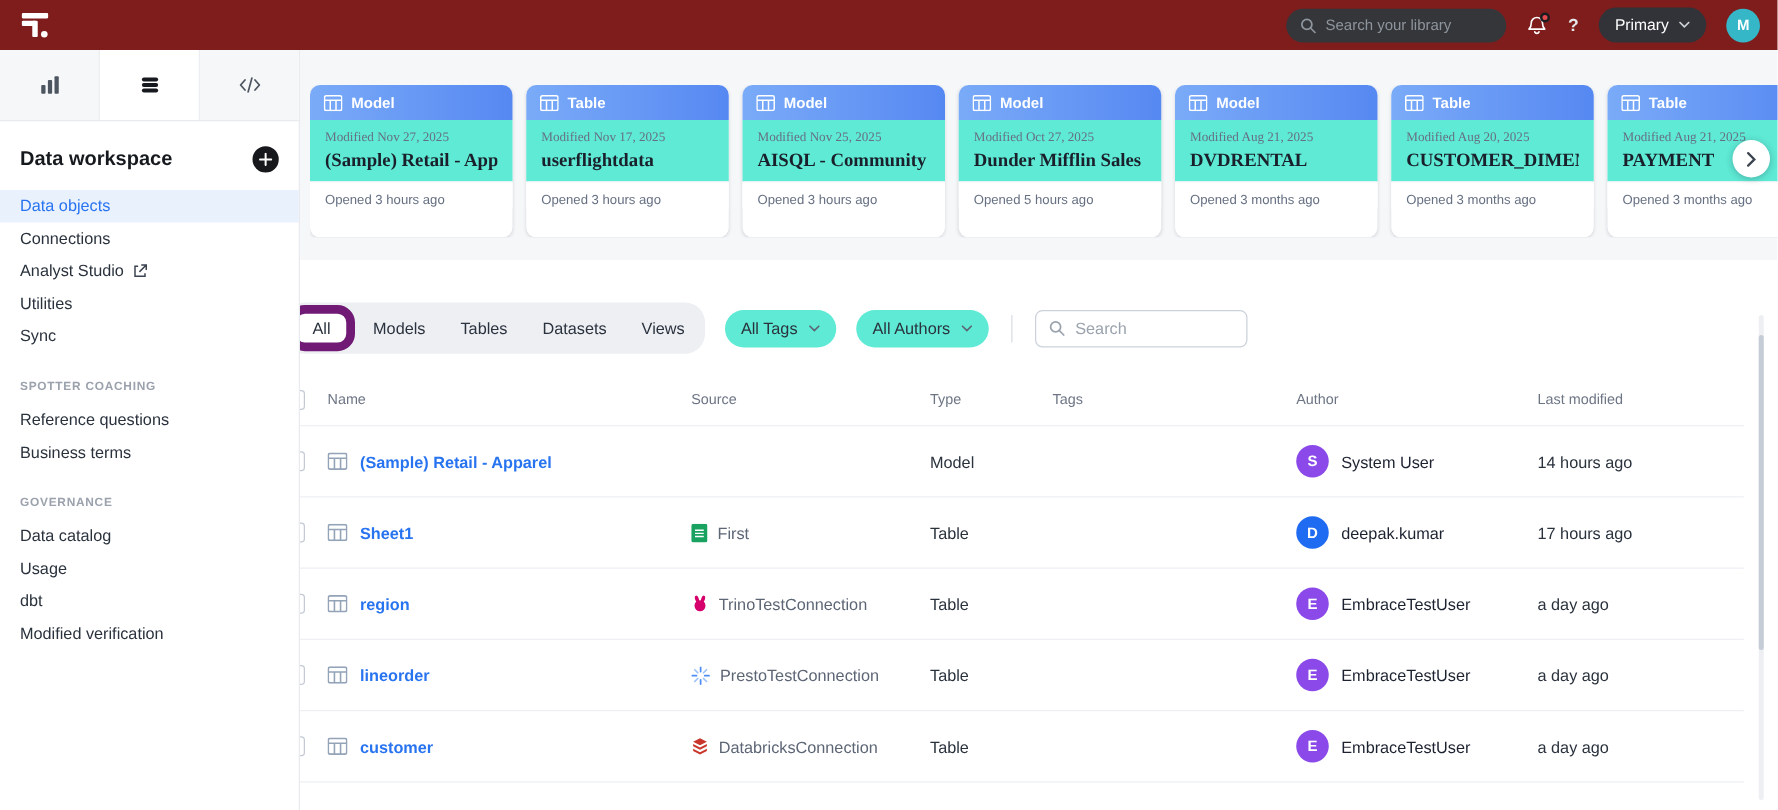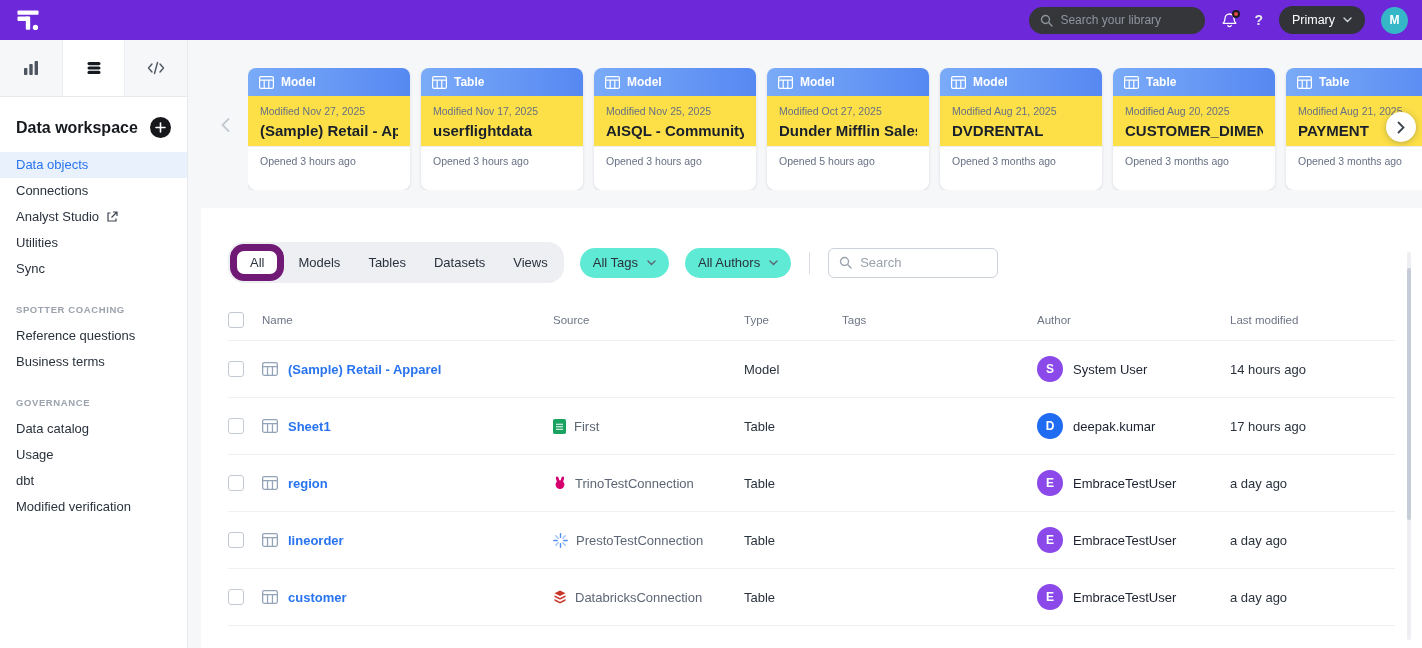--- a/index.html
+++ b/index.html
@@ -1,52 +1,52 @@
 <!DOCTYPE html>
 <html><head>
 <meta charset="utf-8">
 <style>
   * { margin:0; padding:0; box-sizing:border-box; }
   html,body { width:1422px; height:648px; overflow:hidden; font-family:"Liberation Sans", sans-serif; background:#f6f7f9; }
 
   
-  .topbar { position:fixed; top:0; left:0; right:0; height:40px; background:#6d28d9; display:flex; align-items:center; padding:0 14px; z-index:10; }
+  .topbar { position:fixed; top:0; left:0; right:0; height:40px; background:#7f1d1d; display:flex; align-items:center; padding:0 14px; z-index:10; }
   .logo { width:34px; display:flex; align-items:center; cursor:pointer; }
   .tb-right { margin-left:auto; display:flex; align-items:center; gap:16px; }
   .tb-search { width:176px; height:27px; background:#34363a; border-radius:14px; display:flex; align-items:center; gap:7px; padding:0 11px; color:#8f959d; }
   .tb-search input { background:transparent; border:0; outline:0; color:#cfd3d8; font-size:12px; width:100%; font-family:inherit; }
   .tb-search input::placeholder { color:#8f959d; }
   .bell { position:relative; display:flex; cursor:pointer; background:none; border:0; }
   .bell .dot { position:absolute; top:-2px; right:-2px; width:8px; height:8px; border-radius:50%; background:#e5484d; border:2px solid #1b1c1f; }
   .help { color:#e6e8ea; font-size:14px; font-weight:700; background:none; border:0; cursor:pointer; }
   .primary-btn { background:#313338; color:#fff; height:28px; border:0; border-radius:14px; padding:0 13px; font-size:12.5px; display:flex; align-items:center; gap:8px; font-family:inherit; cursor:pointer; }
   .avatar-top { width:27px; height:27px; border-radius:50%; background:#35b7c8; color:#fff; font-size:12px; font-weight:700; display:flex; align-items:center; justify-content:center; cursor:pointer; }
 
   
-  .sidebar { position:fixed; top:40px; left:0; width:188px; bottom:0; background:#fff; border-right:1px solid #e8eaee; z-index:5; }
+  .sidebar { position:fixed; top:40px; left:0; width:240px; bottom:0; background:#fff; border-right:1px solid #e8eaee; z-index:5; }
   .tabstrip { display:flex; height:57px; border-bottom:1px solid #e8eaee; }
   .tab { flex:1; display:flex; align-items:center; justify-content:center; background:#f6f7f9; border-right:1px solid #eceef2; cursor:pointer; }
   .tab:last-child { border-right:0; }
   .tab.active { background:#fff; }
   .ws-row { display:flex; align-items:center; justify-content:space-between; padding:20px 16px 14px; }
   .ws-title { font-size:16px; font-weight:700; color:#16191e; }
   .add-btn { width:21px; height:21px; border-radius:50%; background:#17181b; color:#fff; border:0; display:flex; align-items:center; justify-content:center; cursor:pointer; }
   .nav-item { display:flex; align-items:center; padding:6px 16px; font-size:13px; color:#2a323d; cursor:pointer; line-height:14px; }
   .nav-item.selected { background:#e9f1fd; color:#2874f0; }
   .nav-section { padding:22px 16px 8px; font-size:9.5px; letter-spacing:.6px; color:#9ba2ad; font-weight:700; }
   .ext-ic { margin-left:7px; display:flex; }
 
   
   .main { position:fixed; left:201px; top:40px; right:0; bottom:0; background:#f6f7f9; overflow:hidden; }
 
   
   .cards { position:absolute; left:47px; top:28px; right:0; height:122px; display:flex; gap:11px; overflow:hidden; }
   .card { flex:0 0 162px; width:162px; background:#fff; border-radius:8px; box-shadow:0 1px 3px rgba(25,39,64,.14); cursor:pointer; }
   .card-head { height:28px; border-radius:8px 8px 0 0; background:linear-gradient(90deg,#7aabf8,#5688f2); color:#fff; display:flex; align-items:center; gap:7px; padding:0 11px; font-size:12px; font-weight:700; }
-  .card-body { padding:9px 12px 7px; background:#fde047; }
+  .card-body { padding:9px 12px 7px; background:#5eead4;font-family:Liberation Serif, serif; }
   .card-mod { font-size:10.5px; color:#667083; }
   .card-title { margin-top:5px; font-size:15px; font-weight:700; color:#1a202b; white-space:nowrap; overflow:hidden; }
   .card-foot { border-top:1px solid #eceef2; padding:8px 12px; font-size:10.5px; color:#667083; border-radius:0 0 8px 8px; background:#fff; }
   .car-left { position:absolute; left:20px; top:78px; background:none; border:0; color:#c3c9d2; cursor:pointer; z-index:2; }
   .car-right { position:absolute; right:6px; top:72px; width:30px; height:30px; border-radius:50%; background:#fff; box-shadow:0 1px 6px rgba(25,39,64,.3); border:0; color:#3c4450; display:flex; align-items:center; justify-content:center; cursor:pointer; z-index:3; }
 
   
   .panel { position:absolute; left:0; right:0; top:168px; bottom:0; background:#fff; }
   .filters { display:flex; align-items:center; gap:16px; padding:34px 0 0 27px; }
   .segmented { background:#edeff3; border-radius:16px; display:flex; align-items:center; padding:2px; }

